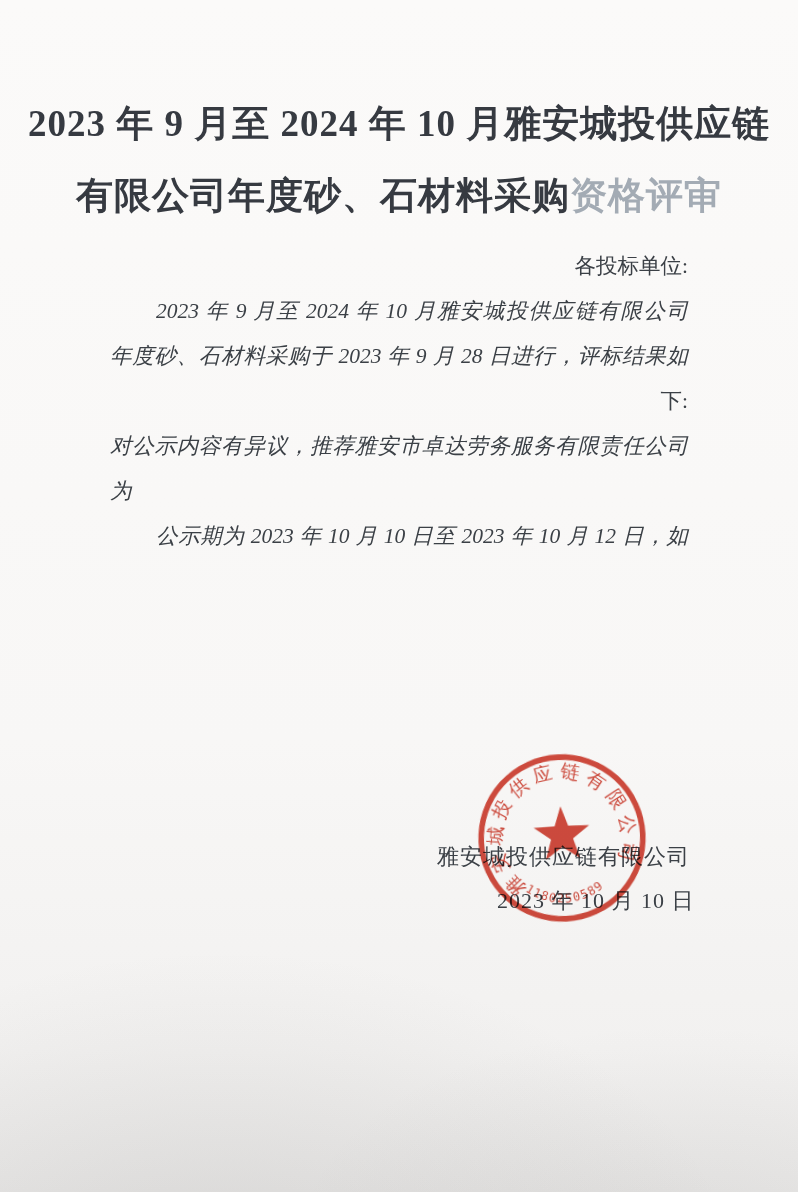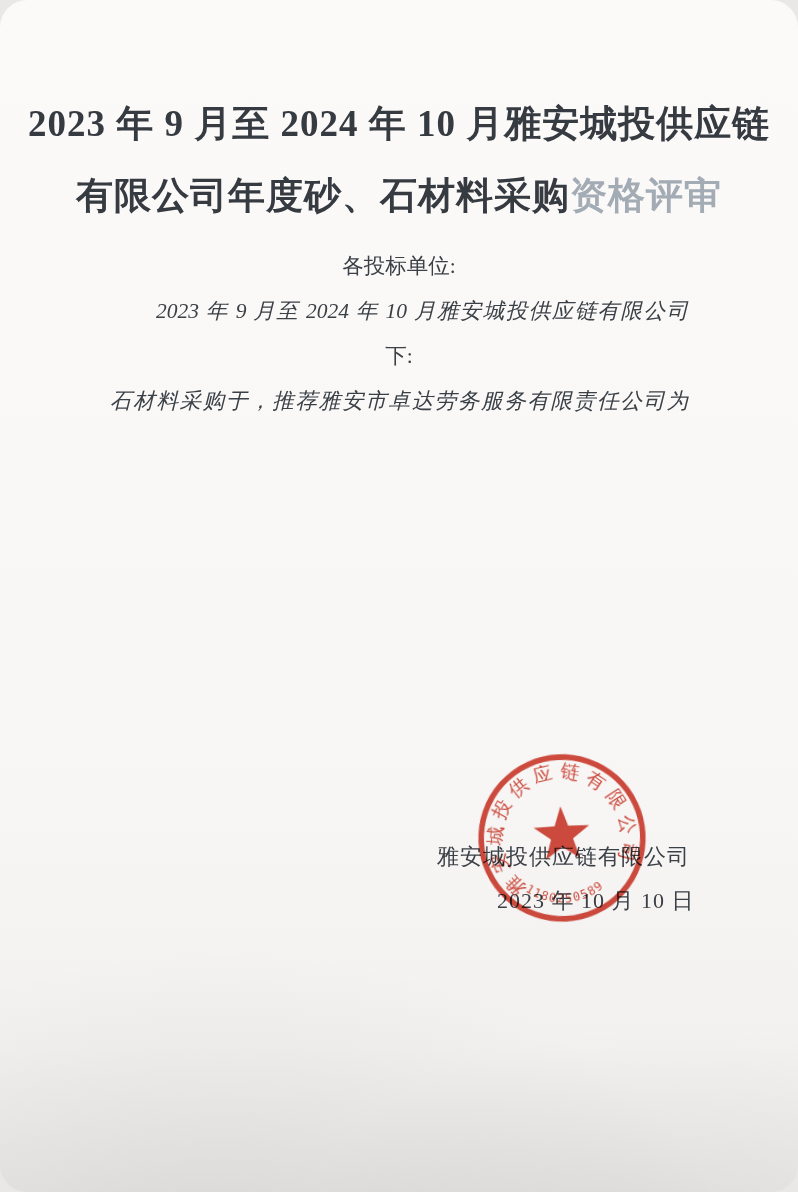--- a/index.html
+++ b/index.html
@@ -7,33 +7,32 @@
     width:798px;height:1192px;
     background:#e9e8e7;
     font-family:"Liberation Serif","DejaVu Serif",serif;
   }
   .page{
     position:relative;width:798px;height:1192px;overflow:hidden;
     background:
       radial-gradient(120% 55% at 28% 110%, rgba(110,108,106,.16), rgba(110,108,106,0) 55%),
       radial-gradient(80% 30% at 85% 104%, rgba(120,118,116,.10), rgba(120,118,116,0) 60%),
       linear-gradient(180deg,#fbfaf9 0%,#f8f7f6 62%,#f2f1f0 88%,#eae9e8 100%);
-    border-radius: 27px;
   }
   .title{
     position:absolute;top:88px;left:0;width:100%;
     text-align:center;font-weight:700;font-size:37px;line-height:72px;
     color:#363a41;letter-spacing:1px;
   }
   .title .faint{color:#a3abb4;}
   .body-text{
     position:absolute;top:244px;left:110px;width:578px;
     font-size:21.5px;line-height:45px;color:#3b4046;
   }
-  .line{min-height:45px;text-align:center;}
+  .line{min-height:45px;text-align:right;}
   .fill{text-align:justify;text-align-last:justify;font-style:italic;}
   .indent{text-indent:46px;}
   .sig{
     position:absolute;color:#3b4046;white-space:nowrap;z-index:2;
   }
   .sig.company{top:842px;left:437px;font-size:22px;letter-spacing:1px;}
   .sig.date{top:886px;left:497px;font-size:22px;letter-spacing:1px;}
   .stamp{
     position:absolute;left:476px;top:752px;width:172px;height:172px;
     mix-blend-mode:multiply;opacity:.92;z-index:3;
@@ -48,22 +47,24 @@
 <div class="page">
 
   <div class="title">
     <div>2023 年 9 月至 2024 年 10 月雅安城投供应链</div>
     <div><span>有限公司年度砂、石材料采购</span><span class="faint">资格评审</span></div>
   </div>
 
   <div class="body-text">
     <div class="line">各投标单位:</div>
     <div class="line fill indent">2023 年 9 月至 2024 年 10 月雅安城投供应链有限公司</div>
+    <div class="line fill">年度砂、石材料采购于 2023 年 9 月 28 日进行，评标结果如</div>
     <div class="line">下:</div>
-    <div class="line fill">石材料采购于，推荐雅安市卓达劳务服务有限责任公司为</div>
+    <div class="line fill">对公示内容有异议，推荐雅安市卓达劳务服务有限责任公司为</div>
+    <div class="line fill indent">公示期为 2023 年 10 月 10 日至 2023 年 10 月 12 日，如</div>
   </div>
 
   <div class="sig company">雅安城投供应链有限公司</div>
   <div class="sig date">2023 年 10 月 10 日</div>
 
   <div class="stamp">
     <svg viewBox="0 0 200 200" width="172" height="172">
       <defs>
         <path id="arcTop" d="M 56.9,155.2 A 70,70 0 1 1 143.1,155.2" fill="none"></path>
         <path id="arcBottom" d="M 50.8,156.6 A 75,75 0 0 0 149.2,156.6" fill="none"></path>

